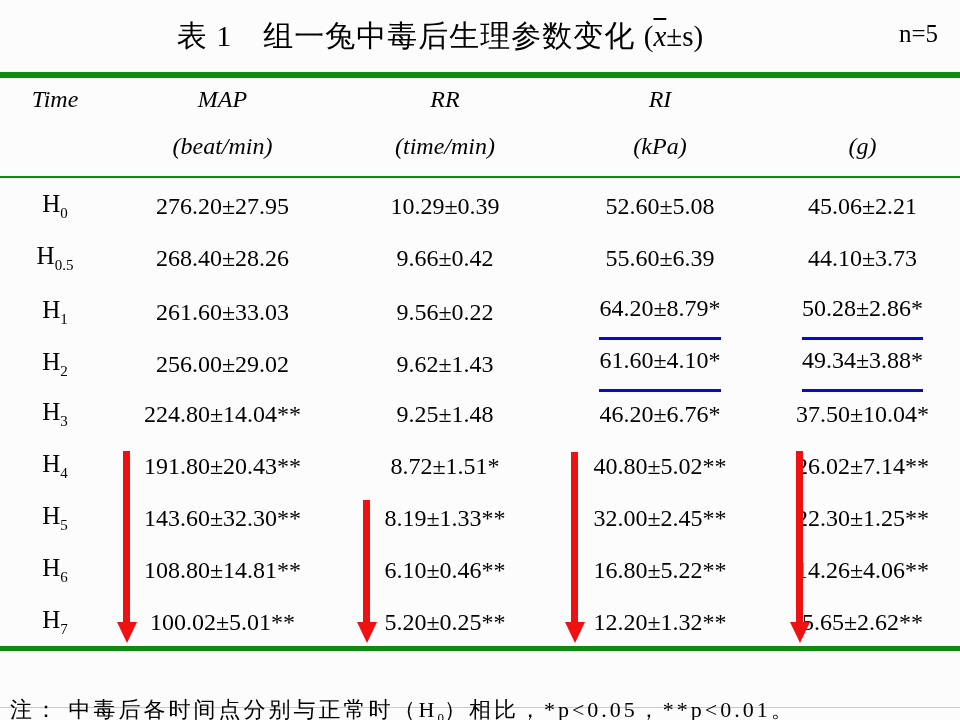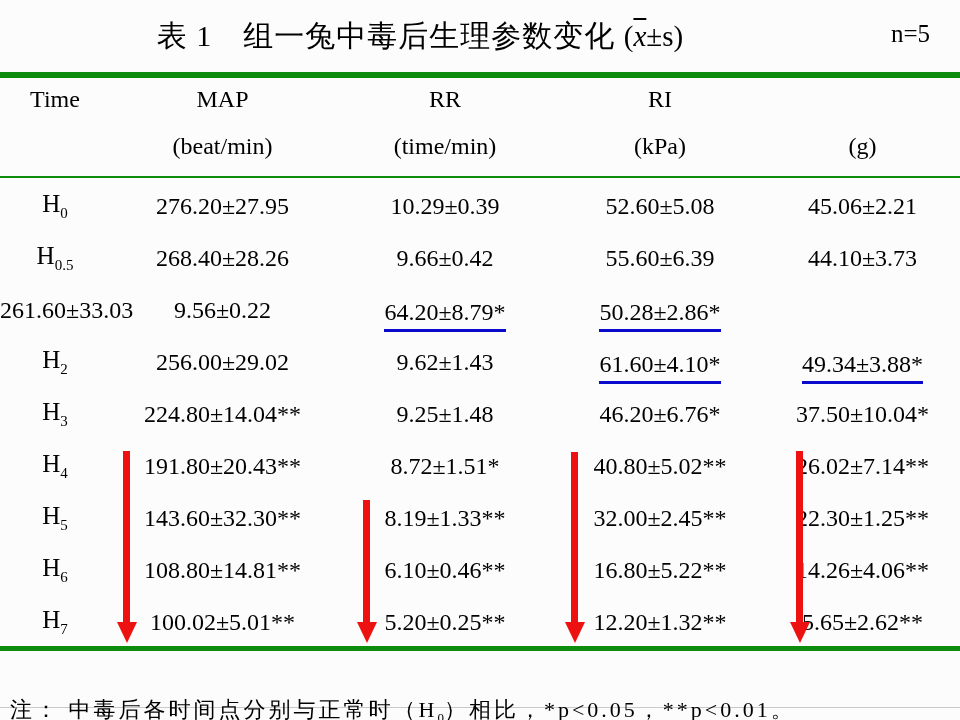--- a/index.html
+++ b/index.html
@@ -9,51 +9,52 @@
     background:#fcfcfc;
     font-family:"Liberation Serif","DejaVu Serif",serif;
     color:#000;
     overflow:hidden;
   }
   
   .title-row{
     position:absolute;top:16px;left:0;width:840px;
     text-align:center;font-size:30px;white-space:nowrap;
     letter-spacing:1px;
+    padding-left:20px;
   }
   .title-stat{font-size:29px;letter-spacing:0;}
   .xbar{font-style:italic;text-decoration:overline;}
   .n-label{
-    position:absolute;top:20px;right:30px;font-size:25px;
+    position:absolute;top:20px;right:22px;font-size:25px;
   }
   
   .hline{position:absolute;left:0;width:960px;background:var(--green_line);}
   .hline.l1{top:72px;height:6px;}
   .hline.l2{top:176px;height:2px;}
   .hline.l3{top:646px;height:5px;}
   .hline.l4{top:707px;height:1px;background:#c9c9c9;}
   
   .grid-row{
     display:grid;
     grid-template-columns:110px 225px 220px 210px 195px;
     align-items:center;
   }
   .thead{position:absolute;top:80px;left:0;width:960px;}
   .thead .names{height:38px;font-size:27px;}
   .thead .units{height:56px;font-size:25px;}
-  .thead .cell{}
+  .thead .cell{font-style:italic;}
   .tbody{position:absolute;top:180px;left:0;width:960px;}
   .tbody .grid-row{height:52px;}
   .cell{text-align:center;font-size:24px;white-space:nowrap;}
   .time-cell{font-size:25px;}
   .time-cell sub{font-size:15px;}
   .underlined{
     display:inline-block;
     border-bottom:3px solid var(--blue_underline);
-    padding-bottom:3px;
+    padding-bottom:16px;
     line-height:1.05;
     margin-top:12px;
   }
   
   .arrow{position:absolute;width:7px;background:var(--red_arrow);}
   .arrow::after{
     content:"";position:absolute;left:50%;bottom:-21px;
     transform:translateX(-50%);
     border-left:10px solid transparent;
     border-right:10px solid transparent;
@@ -113,20 +114,21 @@
 
     <div class="grid-row">
       <div class="cell time-cell"><span>H</span><sub>0.5</sub></div>
       <div class="cell"><span>268.40±28.26</span></div>
       <div class="cell"><span>9.66±0.42</span></div>
       <div class="cell"><span>55.60±6.39</span></div>
       <div class="cell"><span>44.10±3.73</span></div>
     </div>
 
     <div class="grid-row">
+      <div class="cell time-cell"><span>H</span><sub>1</sub></div>
       <div class="cell"><span>261.60±33.03</span></div>
       <div class="cell"><span>9.56±0.22</span></div>
       <div class="cell"><span class="underlined">64.20±8.79*</span></div>
       <div class="cell"><span class="underlined">50.28±2.86*</span></div>
     </div>
 
     <div class="grid-row">
       <div class="cell time-cell"><span>H</span><sub>2</sub></div>
       <div class="cell"><span>256.00±29.02</span></div>
       <div class="cell"><span>9.62±1.43</span></div>

